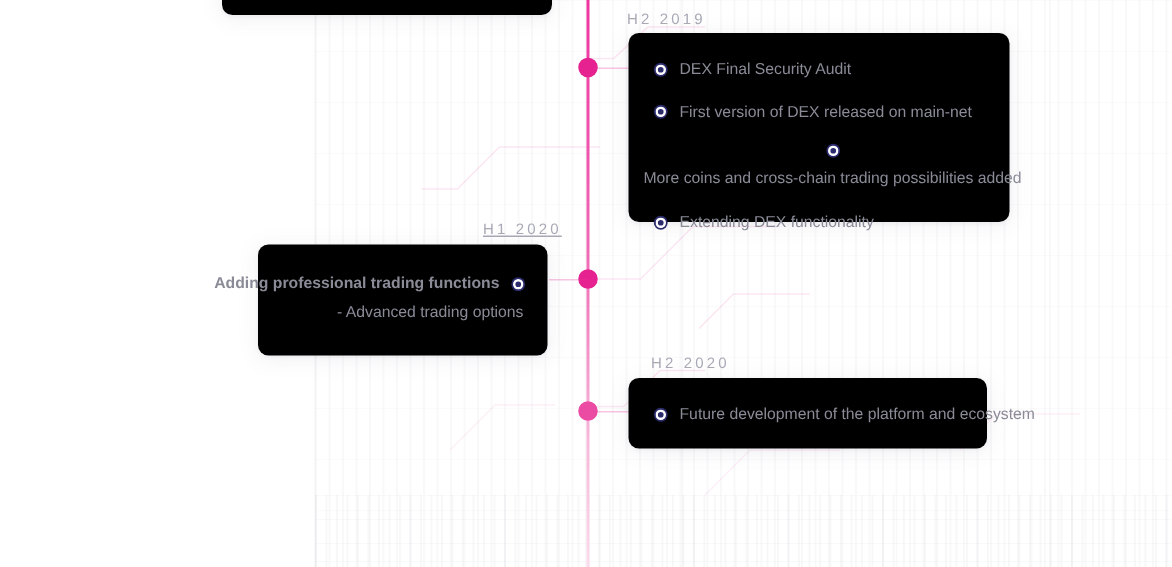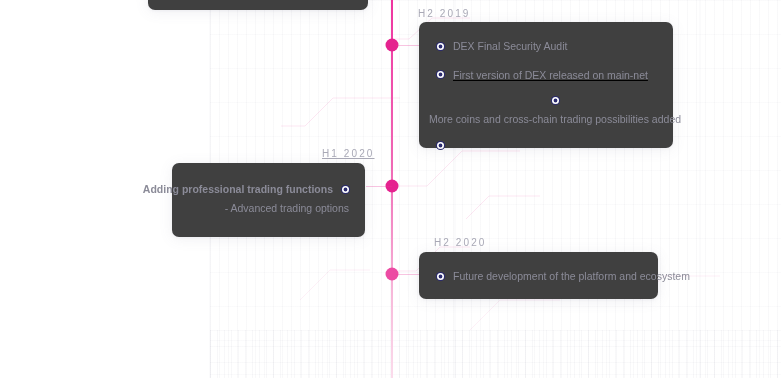--- a/index.html
+++ b/index.html
@@ -90,21 +90,21 @@
     font-size: 10px;
     letter-spacing: 2.1px;
     color: #a9a9b6;
     font-family: "Liberation Sans", sans-serif;
     white-space: nowrap;
   }
 
   
   .card {
     position: absolute;
-    background: #404040;
+    background: #000000;
     border-radius: 7px;
     box-shadow: 0 2px 14px rgba(110,110,140,0.10),
                 0 1px 3px rgba(110,110,140,0.07);
   }
   .card.partial {
     border-radius: 0 0 7px 7px;
   }
 
   .bullet-list {
     list-style: none;
@@ -195,20 +195,21 @@
       <li class="bullet-row" style="margin-bottom:16px;text-decoration:underline;">
         <span class="bullet-icon"></span>
         <span class="bullet-text">First version of DEX released on main-net</span>
       </li>
       <li class="bullet-row" style="margin-bottom:16px;flex-direction:column;">
         <span class="bullet-icon"></span>
         <span class="bullet-text">More coins and cross-chain trading possibilities added</span>
       </li>
       <li class="bullet-row">
         <span class="bullet-icon"></span>
+        <span class="bullet-text">Extending DEX functionality</span>
       </li>
     </ul>
   </div>
 
   <div class="dot" style="left:392px; top:186px;"></div>
   <div class="connector" style="left:366px; top:186px; width:26px;"></div>
   <div class="period" style="left:322px; top:148px;text-decoration:underline;">H1 2020</div>
 
   <div class="card card-right-align" style="left:172px; top:163px; width:193px; height:74px;">
     <ul class="bullet-list" style="padding:20px 16px 0 0;font-weight:bold;">

